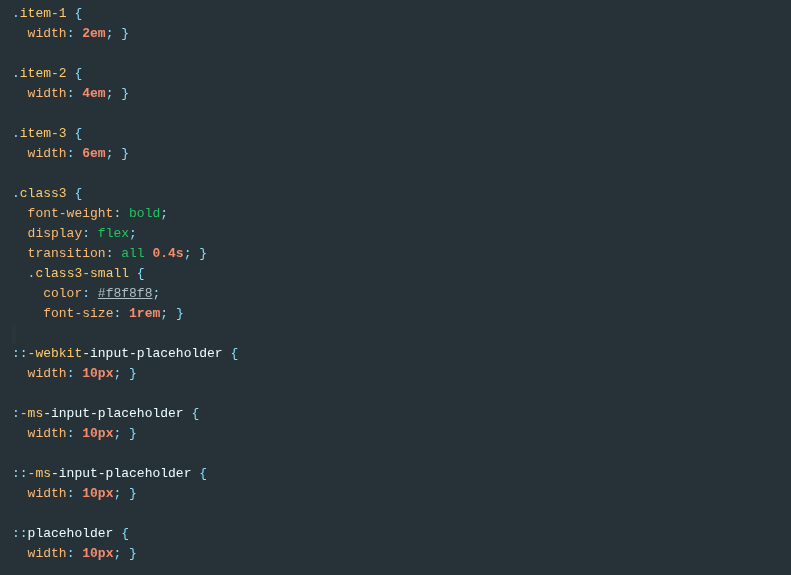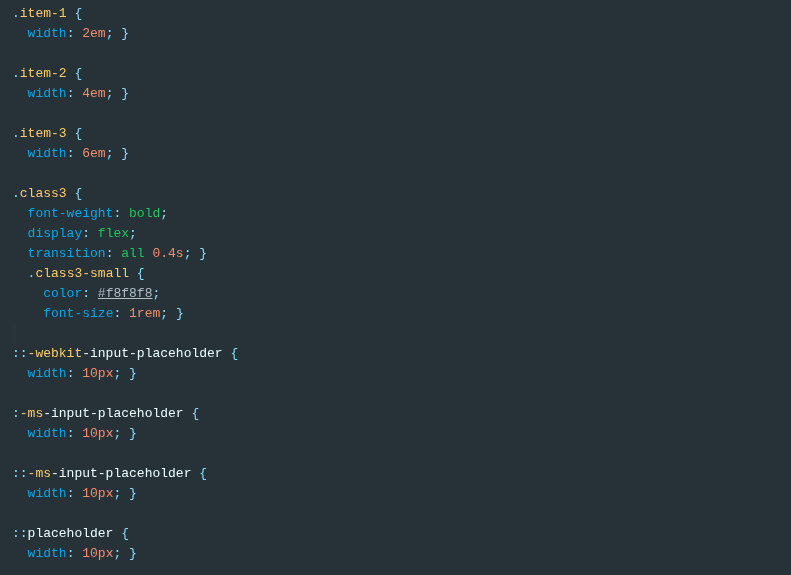--- a/index.html
+++ b/index.html
@@ -14,22 +14,22 @@
     height: 575px;
     overflow: hidden;
   }
   .code-area {
     padding-left: 12px;
     white-space: pre;
   }
   .line { height: 20px; }
   .punct      { color: #89ddff; }   
   .selector   { color: #ffcb6b; }   
-  .prop       { color: #0ea5e9; }   
-  .number     { color: #f78c6c; }   
+  .prop       { color: #fdba74; }   
+  .number     { color: #f78c6c; font-weight: bold; }   
   .value-kw   { color: #22c55e; }
   .hex        { color: #b0bec5; text-decoration: underline; }
   .white      { color: #eeffff; text-align: center; }
   .caret-line {
     background: rgba(255,255,255,0.015);
     display: inline-block;
     width: 4px;
     height: 20px;
   }
 </style>

